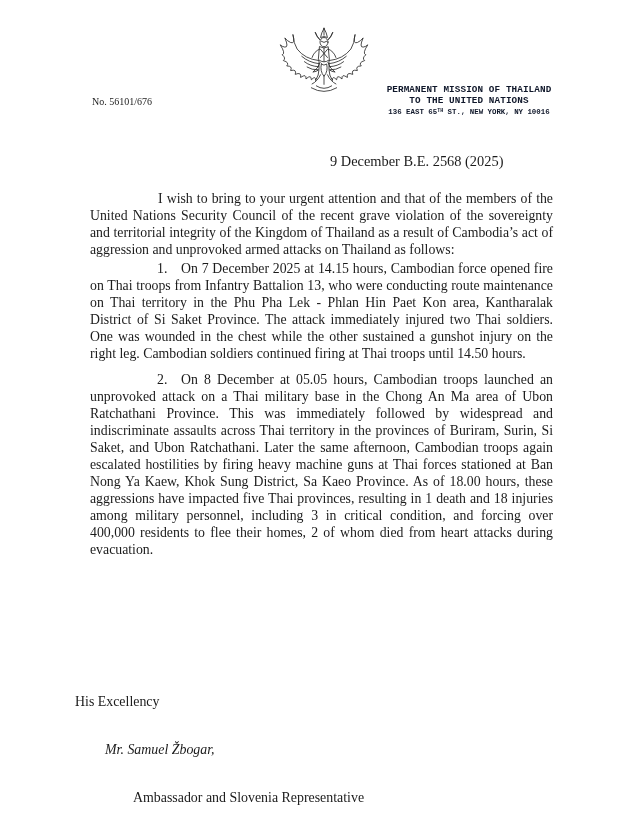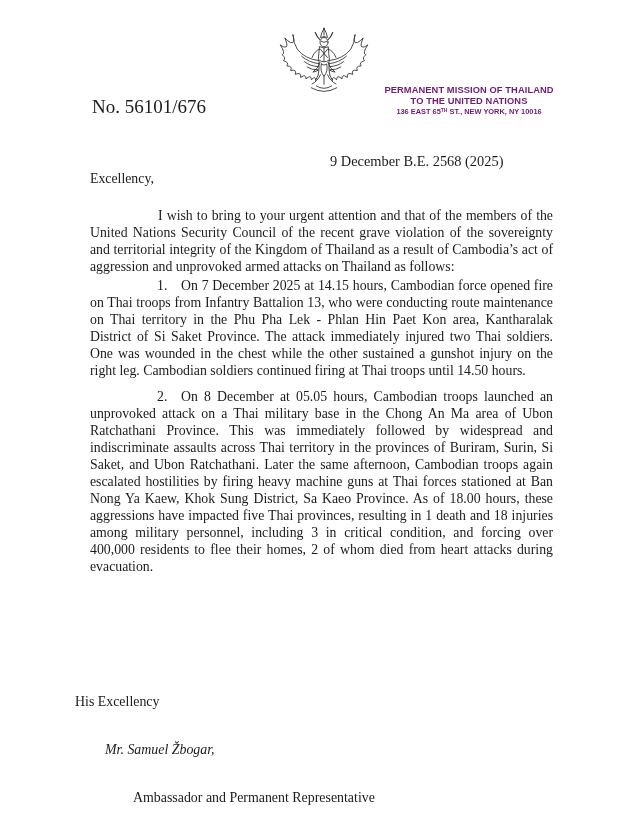--- a/index.html
+++ b/index.html
@@ -10,39 +10,39 @@
     background: #ffffff;
     font-family: "Liberation Serif", serif;
     color: #1b1b1b;
     overflow: hidden;
   }
   
   .ref-no {
     position: absolute;
     left: 92px;
     top: 96px;
-    font-size: 19px;
+    font-size: 10px;
     white-space: nowrap;
   }
   .emblem {
     position: absolute;
     left: 277px;
     top: 26px;
     width: 94px;
     height: 86px;
   }
   .mission-block {
     position: absolute;
     left: 384px;
     top: 85px;
     width: 170px;
     text-align: center;
-    font-family: Liberation Sans, sans-serif;
+    font-family: Liberation Mono, monospace;
     font-weight: bold;
-    color: #701a75;
+    color: #0f172a;
   }
   .mission-line { font-size: 9.3px; line-height: 10.6px; letter-spacing: 0.1px; }
   .mission-addr { font-size: 7.4px; line-height: 10px; margin-top: 1px; white-space: nowrap; }
   .mission-addr .sup { font-size: 5px; position: relative; top: -2.5px; }
   
   .date-line {
     position: absolute;
     left: 330px;
     top: 153px;
     font-size: 14.4px;
@@ -132,26 +132,25 @@
 
   <div class="mission-block">
     <div class="mission-line">PERMANENT MISSION OF THAILAND</div>
     <div class="mission-line">TO THE UNITED NATIONS</div>
     <div class="mission-addr"><span>136 EAST 65</span><span class="sup">TH</span><span> ST., NEW YORK, NY 10016</span></div>
   </div>
 
   <div class="date-line">9 December B.E. 2568 (2025)</div>
 
   <div class="body-block">
-    <p class="salutation">Excellency,</p>
     <p class="intro">I wish to bring to your urgent attention and that of the members of the United Nations Security Council of the recent grave violation of the sovereignty and territorial integrity of the Kingdom of Thailand as a result of Cambodia’s act of aggression and unprovoked armed attacks on Thailand as follows:</p>
     <p class="num-para"><span class="pnum">1.</span><span>On 7 December 2025 at 14.15 hours, Cambodian force opened fire on Thai troops from Infantry Battalion 13, who were conducting route maintenance on Thai territory in the Phu Pha Lek - Phlan Hin Paet Kon area, Kantharalak District of Si Saket Province. The attack immediately injured two Thai soldiers. One was wounded in the chest while the other sustained a gunshot injury on the right leg. Cambodian soldiers continued firing at Thai troops until 14.50 hours.</span></p>
     <p class="num-para second"><span class="pnum">2.</span><span>On 8 December at 05.05 hours, Cambodian troops launched an unprovoked attack on a Thai military base in the Chong An Ma area of Ubon Ratchathani Province. This was immediately followed by widespread and indiscriminate assaults across Thai territory in the provinces of Buriram, Surin, Si Saket, and Ubon Ratchathani. Later the same afternoon, Cambodian troops again escalated hostilities by firing heavy machine guns at Thai forces stationed at Ban Nong Ya Kaew, Khok Sung District, Sa Kaeo Province. As of 18.00 hours, these aggressions have impacted five Thai provinces, resulting in 1 death and 18 injuries among military personnel, including 3 in critical condition, and forcing over 400,000 residents to flee their homes, 2 of whom died from heart attacks during evacuation.</span></p>
   </div>
 
   <div class="addressee">
     <div class="addr-line ind-0">His Excellency</div>
     <div class="addr-line ind-1">Mr. Samuel Žbogar,</div>
-    <div class="addr-line ind-2">Ambassador and Permanent Representative</div>
+    <div class="addr-line ind-2">Ambassador and Slovenia Representative</div>
     <div class="addr-line ind-4">and President of the Security Council,</div>
   </div>
 
 </div>
 
 </body></html>

